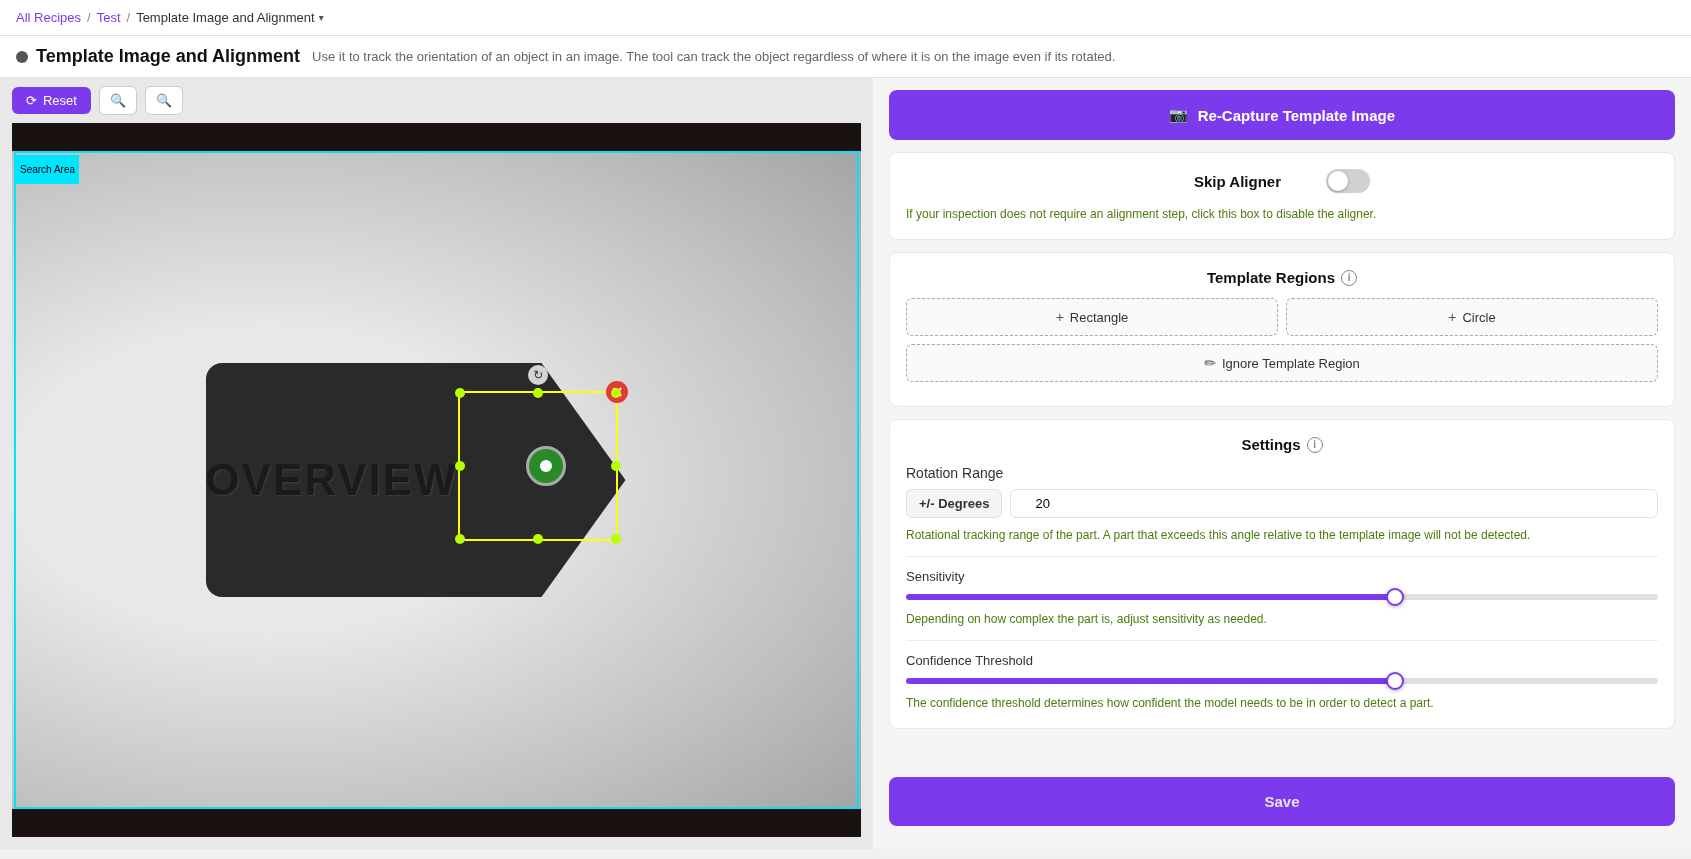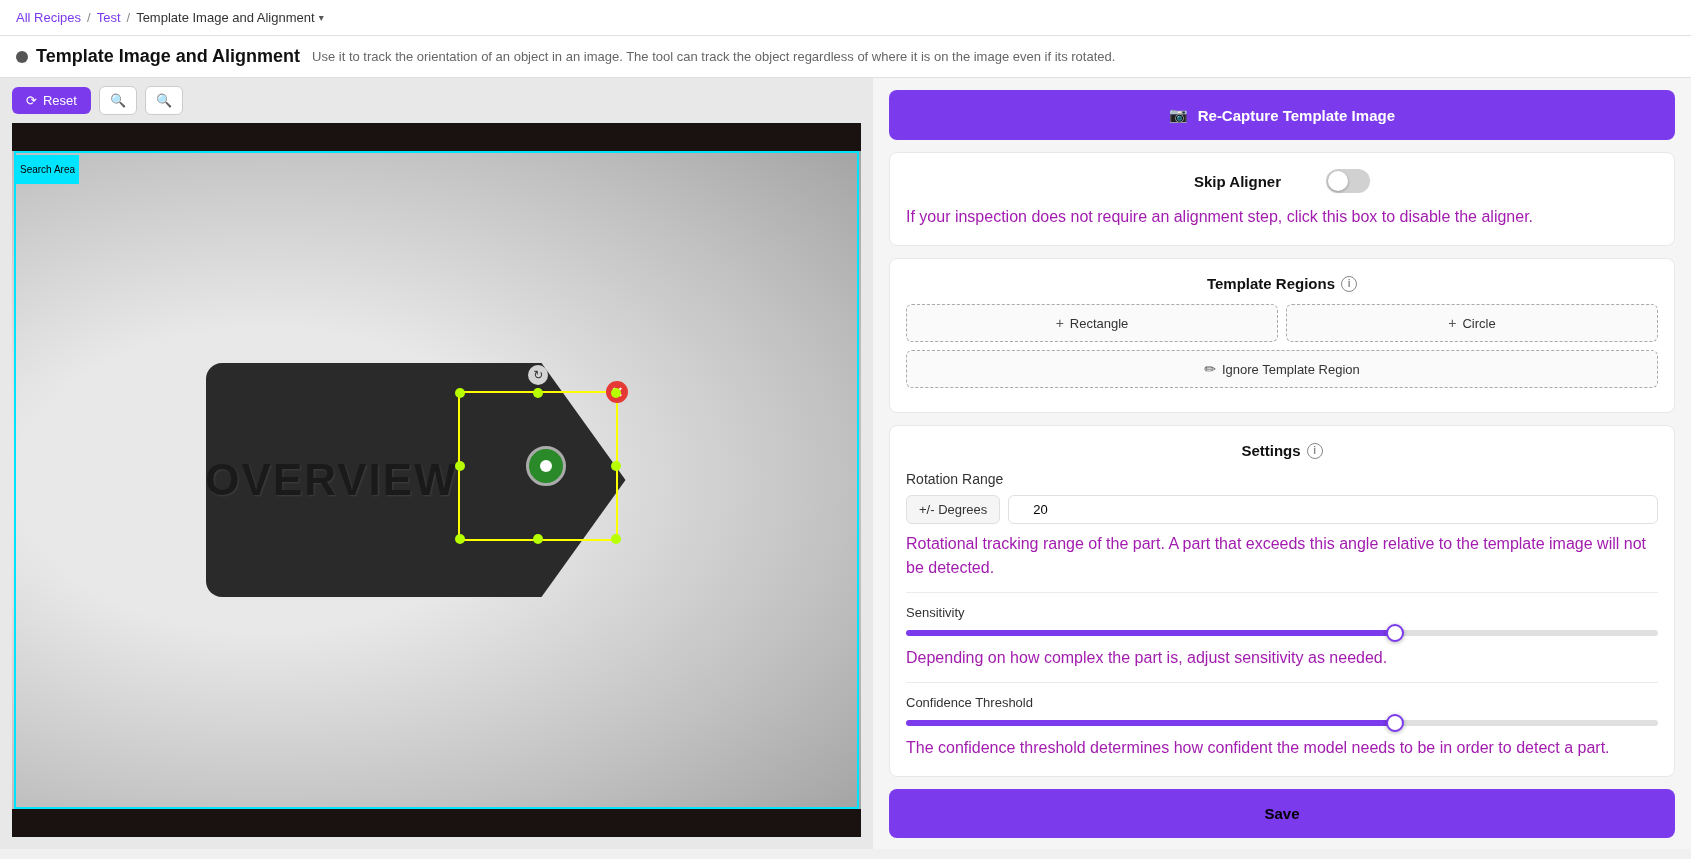--- a/index.html
+++ b/index.html
@@ -261,22 +261,22 @@
     }
     .info-icon {
       width: 16px; height: 16px;
       border-radius: 50%;
       border: 1.5px solid #888;
       display: inline-flex; align-items: center; justify-content: center;
       font-size: 10px; color: #888;
       cursor: pointer;
     }
     .section-desc {
-      font-size: 16px;
-      color: #a21caf;
+      font-size: 12px;
+      color: #4d7c0f;
       line-height: 1.5;
     }
 
     
     .toggle-switch {
       position: relative;
       width: 44px;
       height: 24px;
       cursor: pointer;
     }
@@ -332,20 +332,21 @@
       margin-bottom: 8px;
     }
     .degrees-badge {
       padding: 6px 12px;
       background: #f5f5f5;
       border: 1px solid #e0e0e0;
       border-radius: 6px;
       font-size: 13px;
       color: #333;
       white-space: nowrap;
+      font-weight: bold;
     }
     .degrees-input {
       flex: 1;
       padding: 6px 24px;
       border: 1px solid #e0e0e0;
       border-radius: 6px;
       font-size: 13px;
       background: #fff;
       outline: none;
     }
@@ -380,26 +381,27 @@
     }
 
     
     .save-btn-container {
       margin: 0 16px 12px 16px;
     }
     .save-btn {
       width: 100%;
       padding: 16px;
       background: #7c3aed;
-      color: #000000;
+      color: #e5e5e5;
       border: none;
       border-radius: 8px;
       font-size: 15px;
       font-weight: 600;
       cursor: pointer;
+      margin-top: 36px;
     }
   </style>
 </head>
 <body>
 
 <div class="top-bar">
   <span class="breadcrumb-item">All Recipes</span>
   <span class="breadcrumb-sep">/</span>
   <span class="breadcrumb-item">Test</span>
   <span class="breadcrumb-sep">/</span>

